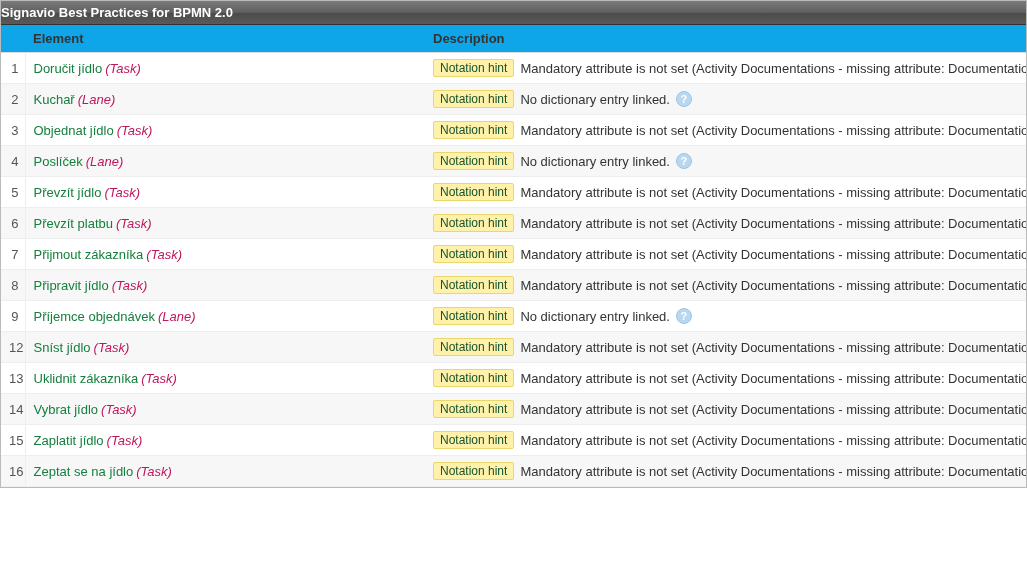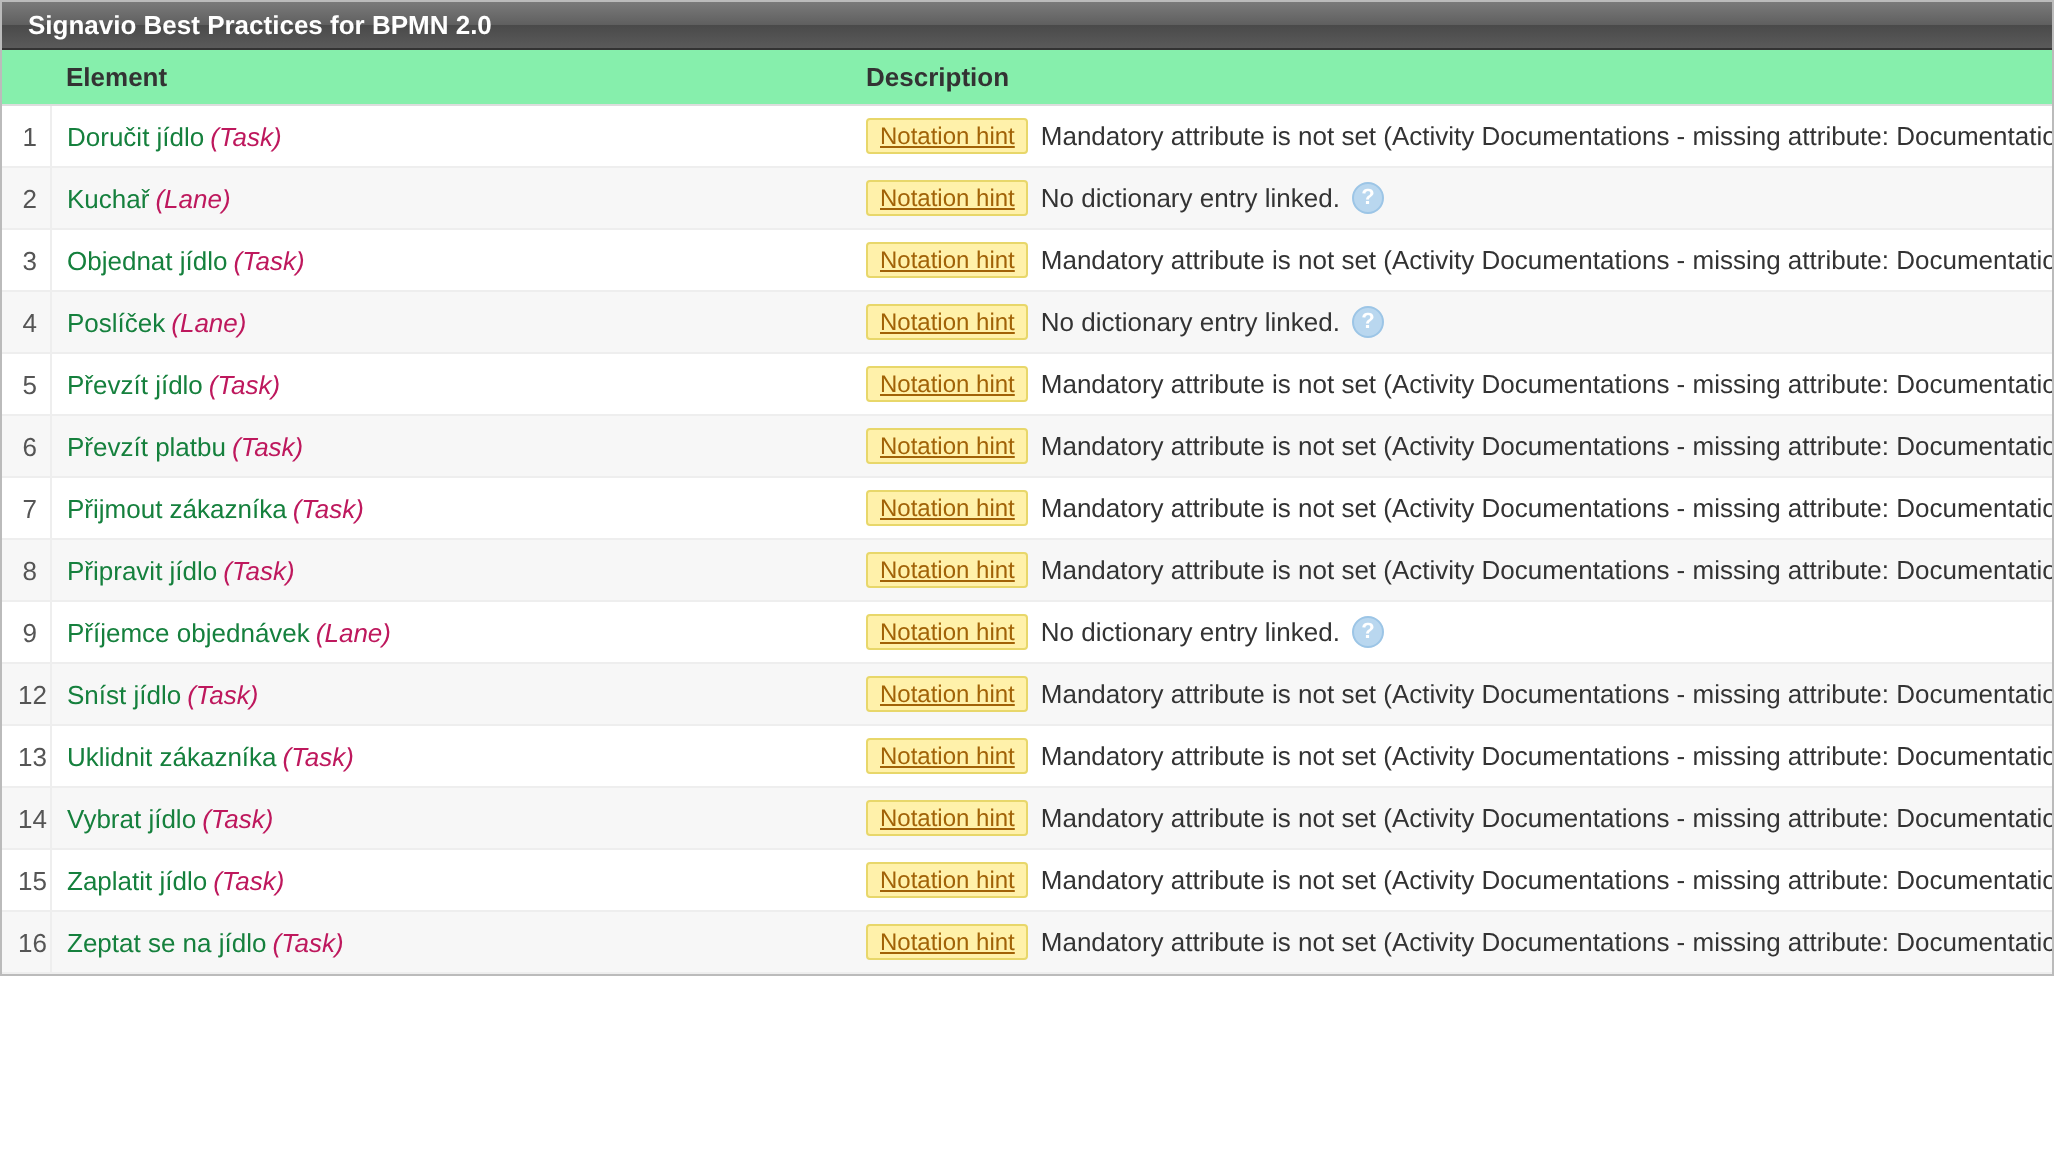--- a/index.html
+++ b/index.html
@@ -12,30 +12,30 @@
   }
   .panel {
     border: 1px solid #bbb;
     width: 1027px;
   }
   .panel-header {
     background: linear-gradient(to bottom, #7a7a7a 0%, #5f5f5f 50%, #4a4a4a 51%, #5a5a5a 100%);
     color: #fff;
     font-weight: bold;
     font-size: 13px;
-    padding: 4px 13px;
+    padding: 4px 0;
     border-bottom: 1px solid #333;
   }
   table {
     width: 100%;
     border-collapse: collapse;
     table-layout: fixed;
   }
   thead th {
-    background: #86efac;
+    background: #0ea5e9;
     text-align: left;
     font-weight: bold;
     font-size: 13px;
     color: #333;
     padding: 6px 8px;
     border-bottom: 1px solid #ddd;
   }
   .col-num { width: 24px; }
   .col-elem { width: 400px; }
   .col-desc { }
@@ -56,27 +56,26 @@
     color: #555;
     padding-right: 6px;
     border-right: 1px solid #eee;
   }
   .elem-name { color: #15803d; }
   .elem-type { color: #be185d; font-style: italic; margin-left: 3px; }
   .badge {
     display: inline-block;
     background: #fff1aa;
     border: 1px solid #e8d76a;
-    color: #a16207;
+    color: #14532d;
     font-size: 12px;
     padding: 1px 6px;
     border-radius: 2px;
     margin-right: 6px;
     vertical-align: middle;
-    text-decoration: underline;
   }
   .desc-text {
     color: #333;
     vertical-align: middle;
   }
   .help-icon {
     display: inline-flex;
     align-items: center;
     justify-content: center;
     width: 16px;

